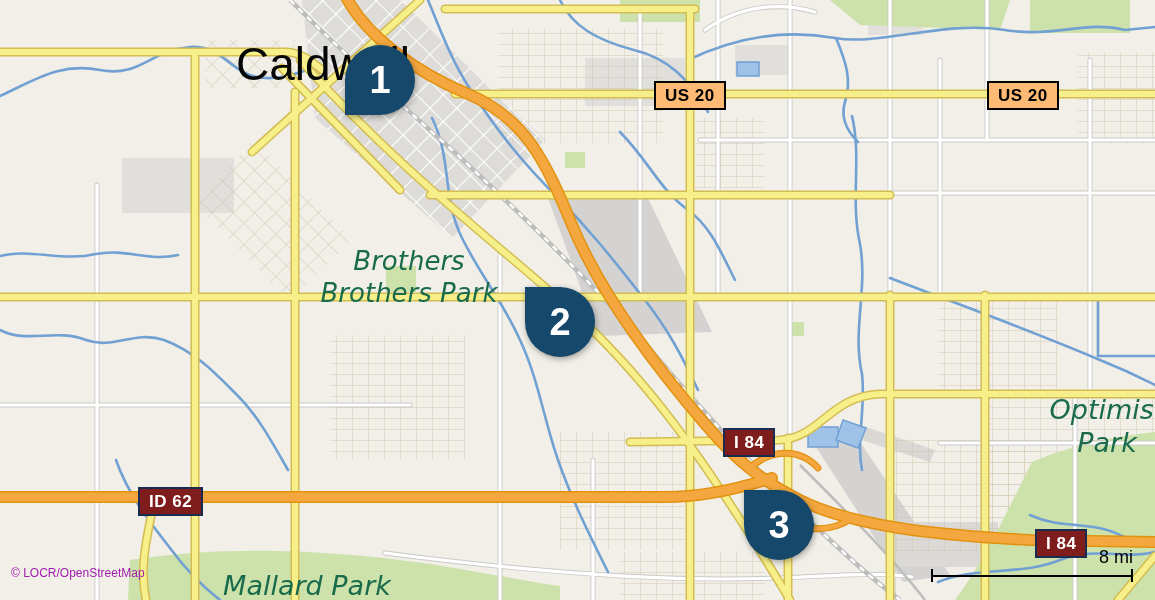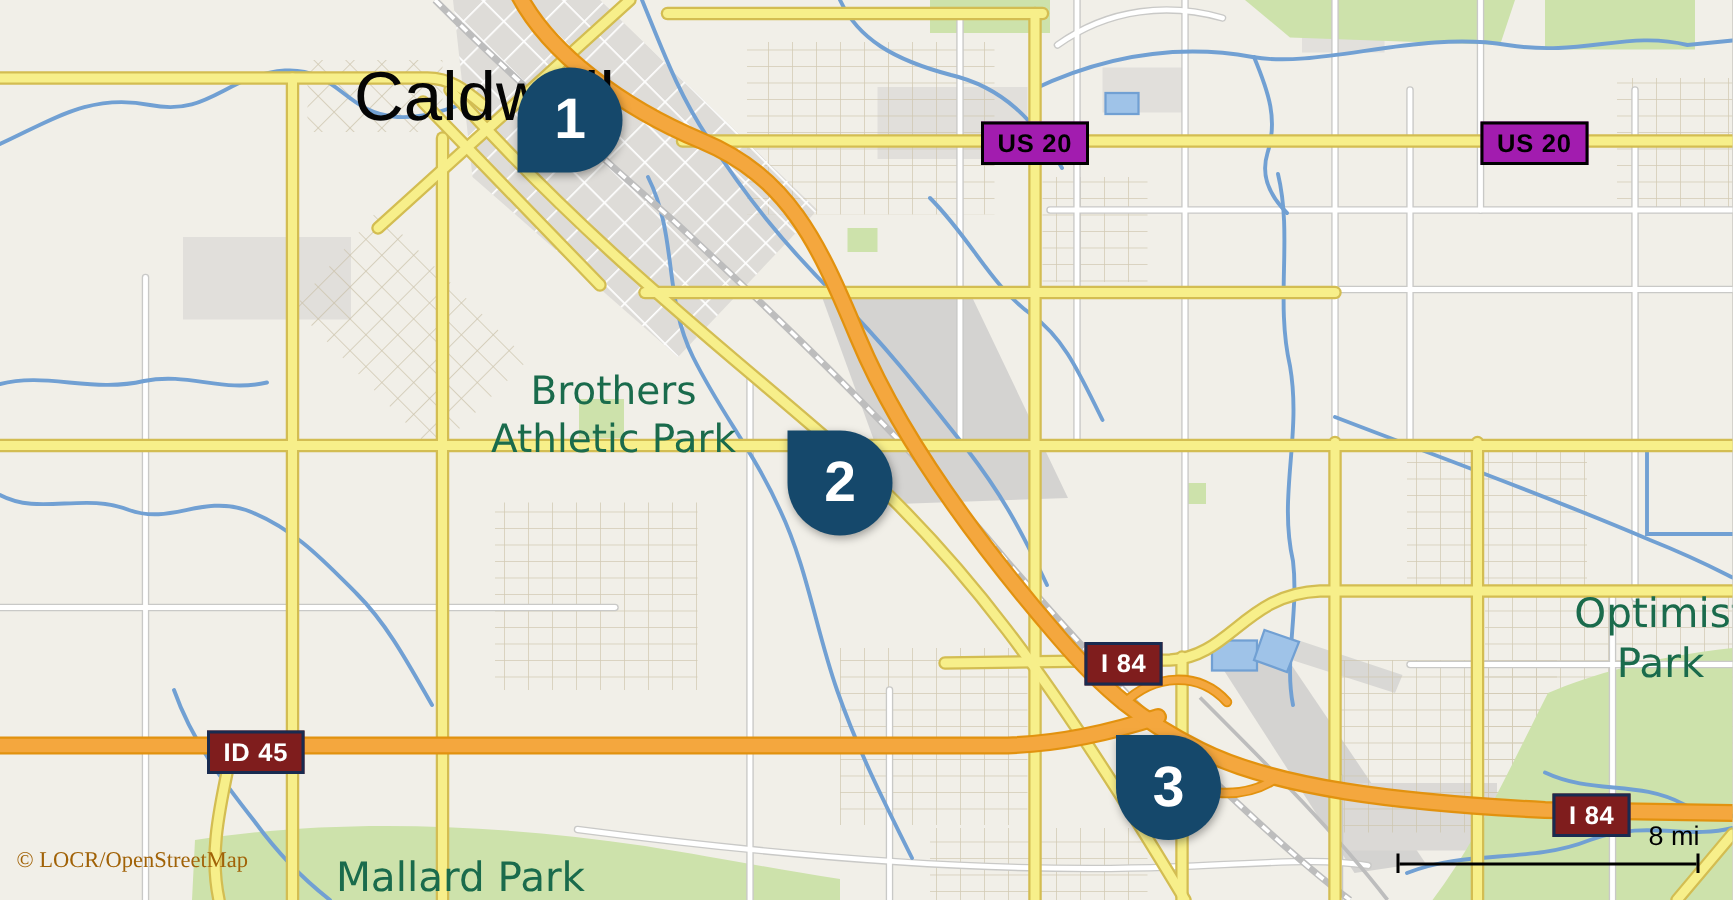--- a/index.html
+++ b/index.html
@@ -21,36 +21,36 @@
     z-index: 5;
   }
   .tail-bl { border-radius: 50% 50% 50% 0; }
   .tail-tl { border-radius: 0 50% 50% 50%; }
 
   .badge {
     position: absolute; white-space: nowrap; z-index: 4;
     font-weight: bold; font-size: 17px; line-height: 1;
     padding: 4px 9px; letter-spacing: .5px;
   }
-  .badge-us  { background: #a21caf; color: #000; border: 2px solid #000; }
+  .badge-us  { background: #fdba74; color: #000; border: 2px solid #000; }
   .badge-int { background: #7f1d1d; color: #fff; border: 2px solid #192b50; }
 
   .park-label {
     position: absolute; transform: translateX(-50%); text-align: center;
-    color: #1a6b4c; font-size: 26px; line-height: 1.22;
+    color: #1a6b4c; font-style: italic; font-size: 26px; line-height: 1.22;
     white-space: nowrap; z-index: 3; font-family: "DejaVu Sans", sans-serif;
   }
   .park-label .ln { display: block; }
   .city-label {
     position: absolute; font-size: 46px; line-height: 1; color: #050505;
     white-space: nowrap; z-index: 2;
   }
   .attribution {
-    position: absolute; left: 11px; top: 566px; font-size: 15px; color: #a16207;
-    z-index: 6; font-family: Liberation Serif, serif;
+    position: absolute; left: 11px; top: 566px; font-size: 12px; color: #a21caf;
+    z-index: 6; font-family: Liberation Sans, sans-serif;
   }
   .scalebar {
     position: absolute; left: 931px; top: 548px; width: 202px;
     text-align: right; font-size: 18px; line-height: 1.1; color: #000; z-index: 6;
   }
   .scalebar .bar {
     margin-top: 1px; height: 13px;
     border-left: 2px solid #000; border-right: 2px solid #000;
     background: linear-gradient(#000,#000) 50% 55%/100% 2px no-repeat;
   }
@@ -244,35 +244,35 @@
         <path d="M748,470 C770,448 800,448 818,468"></path>
         <path d="M772,512 C795,532 830,534 852,518"></path>
       </g>
     </g>
   </svg>
 
   <div class="city-label" style="left:236px; top:41px">Caldwell</div>
 
   <div class="park-label" style="left:409px; top:246px">
     <span class="ln">Brothers</span>
-    <span class="ln">Athletic Park</span>
+    <span class="ln">Brothers Park</span>
   </div>
   <div class="park-label" style="left:1107px; top:394px; font-size:27px">
     <span class="ln">Optimist</span>
     <span class="ln">Park</span>
   </div>
   <div class="park-label" style="left:307px; top:570px; font-size:27px">
     <span class="ln">Mallard Park</span>
   </div>
 
   <div class="badge badge-us" style="left:654px;  top:81px">US 20</div>
   <div class="badge badge-us" style="left:987px;  top:81px">US 20</div>
   <div class="badge badge-int" style="left:723px;  top:428px">I 84</div>
   <div class="badge badge-int" style="left:1035px; top:529px">I 84</div>
-  <div class="badge badge-int" style="left:138px;  top:487px">ID 45</div>
+  <div class="badge badge-int" style="left:138px;  top:487px">ID 62</div>
 
   <div class="marker tail-bl" style="left:345px; top:45px">
     <span>1</span>
   </div>
   <div class="marker tail-tl" style="left:525px; top:287px">
     <span>2</span>
   </div>
   <div class="marker tail-tl" style="left:744px; top:490px">
     <span>3</span>
   </div>

